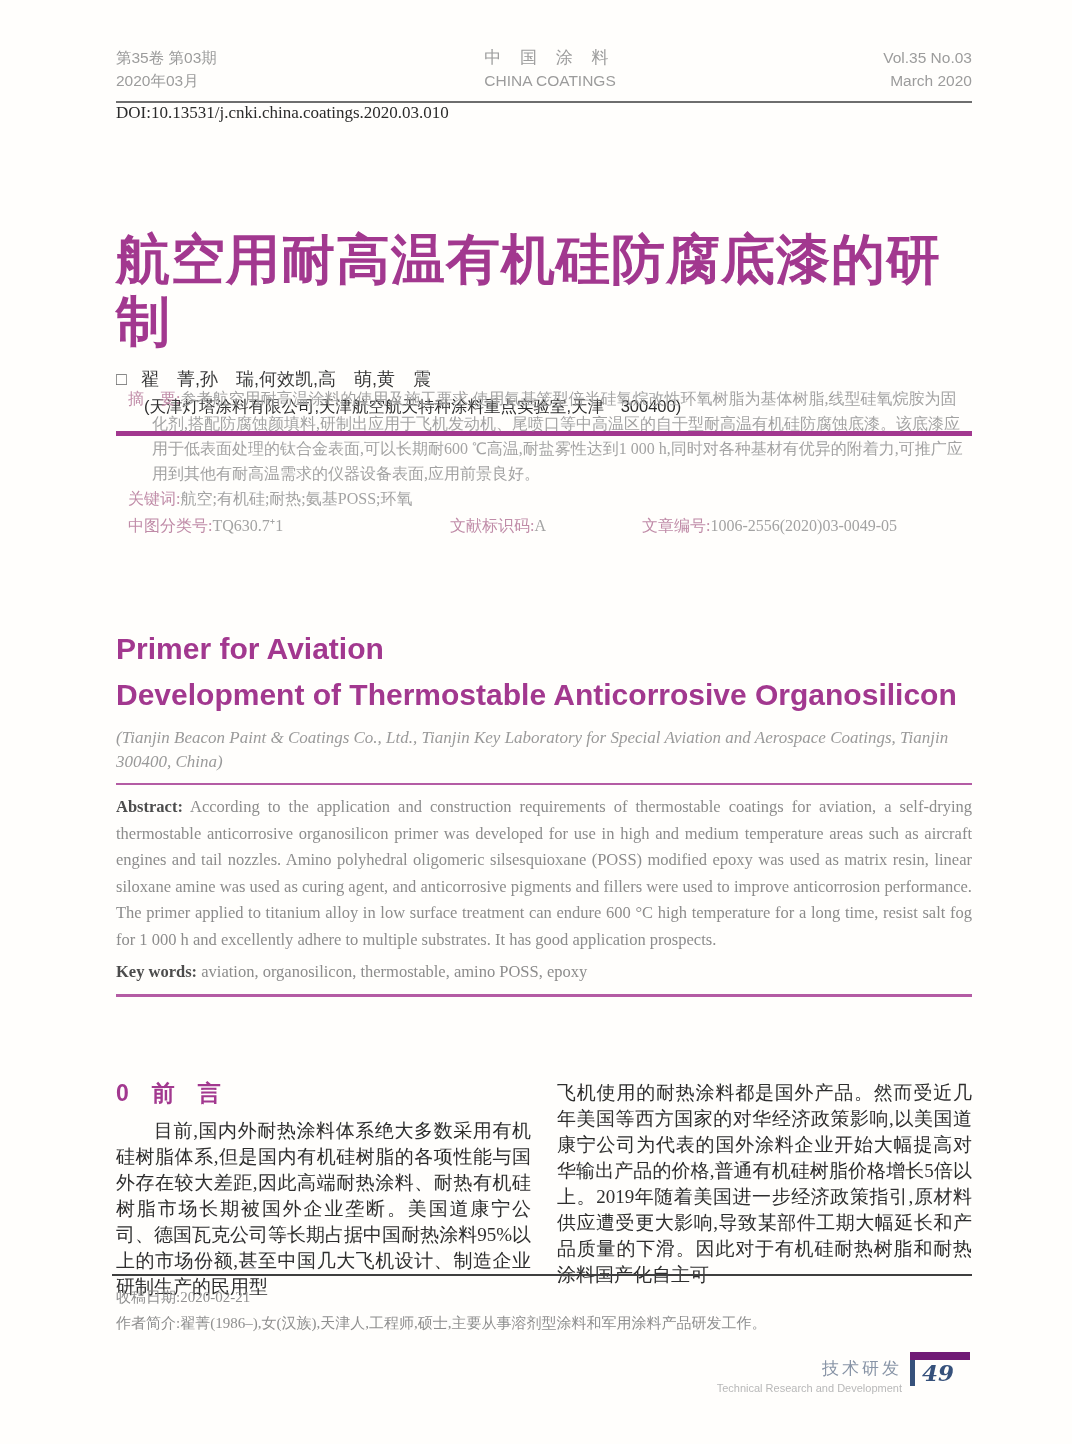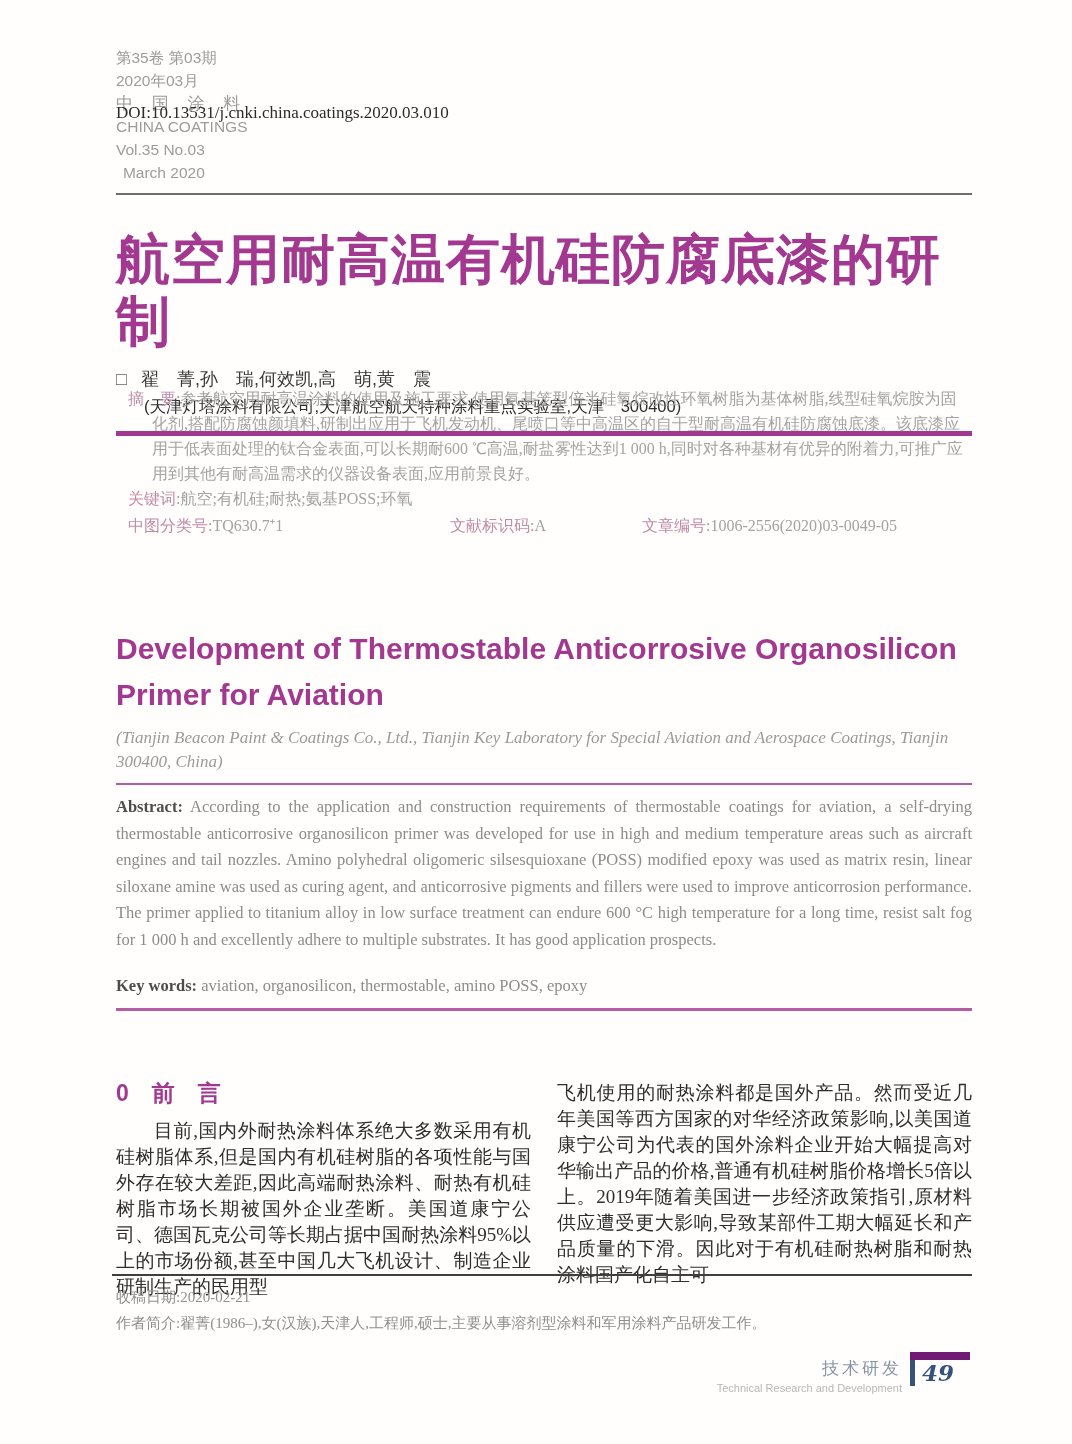--- a/index.html
+++ b/index.html
@@ -15,21 +15,21 @@
   .sec { position: absolute; left: 116px; width: 856px; }
 
   
   .masthead {
     top: 46px;
     display: flex; justify-content: space-between; align-items: flex-start;
     border-bottom: 2px solid #6e6e6e;
     padding-bottom: 9px;
     color: #9c9c9c;
     font-family: "Liberation Sans", sans-serif;
-    font-size: 15.5px; line-height: 23px; flex-direction: column;
+    font-size: 15.5px; line-height: 23px;
   }
   .masthead .m-center { text-align: left; }
   .journal-cn { font-size: 17px; letter-spacing: 7px; }
   .masthead .m-right { text-align: right; }
   .doi-line {
     top: 103px;
     font-family: "Liberation Serif", serif;
     font-size: 17px; color: #2b2b2b;
   }
 
@@ -87,21 +87,21 @@
     color: #9a9a9a;
   }
   .rule-thin { margin-top: 9px; height: 2px; background: #b45ca4; }
   .abs-en {
     margin: 9px 0 0 0;
     font-size: 16.5px; line-height: 26.5px;
     color: #8c8c8c;
     text-align: justify;
   }
   .abs-en-label { font-weight: bold; color: #4c4c4c; }
-  .kw-en { margin: 20px 0 0 0; font-size: 16.5px; line-height: 26.5px; color: #8c8c8c; }
+  .kw-en { margin: 6px 0 0 0; font-size: 16.5px; line-height: 26.5px; color: #8c8c8c; }
   .rule-thin2 { margin-top: 8px; height: 3px; background: #b45ca4; }
 
   
   .intro-columns { top: 1080px; display: flex; gap: 26px; }
   .col {
     width: 415px;
     text-align: justify;
     font-size: 19px; line-height: 26px;
     color: #2e2e2e;
   }
@@ -196,22 +196,22 @@
         <span class="abs-label">文献标识码:</span><span>A</span>
       </span>
       <span class="g3">
         <span class="abs-label">文章编号:</span><span>1006-2556(2020)03-0049-05</span>
       </span>
     </div>
   </div>
 
   <div class="sec english-block">
     <h2 class="title-en">
+      <div>Primer for Aviation</div>
       <div>Development of Thermostable Anticorrosive Organosilicon</div>
-      <div>Primer for Aviation</div>
     </h2>
     <div class="affil-en">(Tianjin Beacon Paint &amp; Coatings Co., Ltd., Tianjin Key Laboratory for Special Aviation and Aerospace Coatings, Tianjin 300400, China)</div>
     <div class="rule-thin"></div>
     <p class="abs-en">
       <span class="abs-en-label">Abstract:</span>
       <span>According to the application and construction requirements of thermostable coatings for aviation, a self-drying thermostable anticorrosive organosilicon primer was developed for use in high and medium temperature areas such as aircraft engines and tail nozzles. Amino polyhedral oligomeric silsesquioxane (POSS) modified epoxy was used as matrix resin, linear siloxane amine was used as curing agent, and anticorrosive pigments and fillers were used to improve anticorrosion performance. The primer applied to titanium alloy in low surface treatment can endure 600 °C high temperature for a long time, resist salt fog for 1 000 h and excellently adhere to multiple substrates. It has good application prospects.</span>
     </p>
     <p class="kw-en">
       <span class="abs-en-label">Key words:</span>
       <span>aviation, organosilicon, thermostable, amino POSS, epoxy</span>

